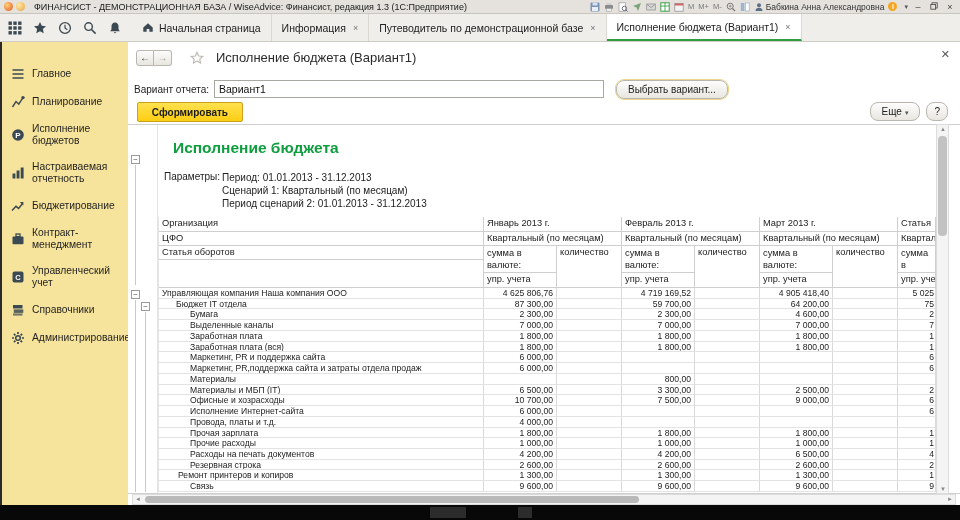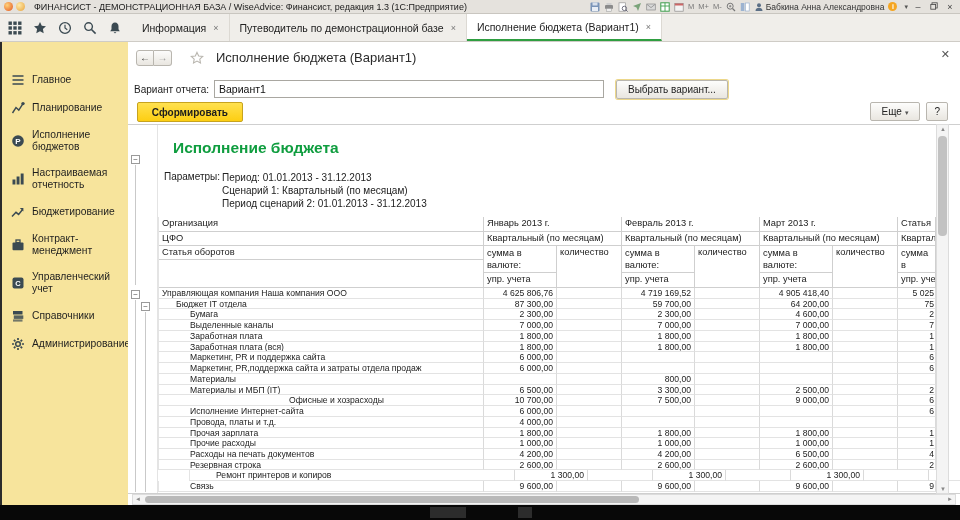--- a/index.html
+++ b/index.html
@@ -29,21 +29,21 @@
   .appicons svg { width:14px; height:14px; display:block; }
   .tabs { display:flex; align-items:stretch; }
   .tab { display:flex; align-items:center; gap:5px; padding:0 10px; font-size:10.5px; color:#222;
          border-right:1px solid #dcd9d3; position:relative; white-space:nowrap; }
   .tab.active { background:#fff; border-bottom:2px solid #2f9e41; }
   .tab .tclose { color:#777; font-size:9px; margin-left:2px; }
   .tab svg { width:12px; height:12px; }
 
   
   .main { display:flex; height:463px; }
-  .sidebar { width:128px; background:#f7e49c; padding-top:24px; flex:none; border-left:2px solid #2b2b2b; }
+  .sidebar { width:128px; background:#f7e49c; padding-top:18px; flex:none; border-left:2px solid #2b2b2b; }
   .sb-item { display:flex; align-items:center; gap:7px; padding:7px 4px 7px 9px; font-size:10.3px; color:#1f1f1f; line-height:12px; }
   .sb-item .sico { width:14px; height:14px; flex:none; }
   .sb-item svg { width:14px; height:14px; display:block; }
 
   .content { width:832px; background:#fff; position:relative; }
 
   
   .nav-btns { position:absolute; left:8px; top:8px; display:flex; }
   .nav-btn { width:18px; height:16px; background:linear-gradient(#fcfcfb,#e9e6e0); border:1px solid #b9b6af;
              font-size:10px; color:#333; text-align:center; line-height:14px; }
@@ -51,21 +51,21 @@
   .nav-btn.fwd  { border-radius:0 3px 3px 0; border-left:none; color:#999; }
   .fav-star { position:absolute; left:62px; top:9px; width:14px; height:14px; color:#b9b6af; }
   .form-title { position:absolute; left:88px; top:8px; font-size:13px; color:#2b2b2b; }
   .form-close { position:absolute; right:10px; top:6px; font-size:11px; color:#555; }
 
   
   .variant-row { position:absolute; left:6px; top:36px; height:22px; display:flex; align-items:center; }
   .variant-label { font-size:10px; color:#222; margin-right:5px; }
   .variant-input { width:390px; height:18px; border:1px solid #a9a7a1; background:#fff; font-size:10.5px;
                    font-family:"Liberation Sans",sans-serif; padding:0 4px; color:#111; }
-  .btn { background:linear-gradient(#fdfdfc,#e9e6e0); border:1px solid #b9b6af; border-radius:2px;
+  .btn { background:linear-gradient(#fdfdfc,#e9e6e0); border:1px solid #b9b6af; border-radius:8px;
          font-size:10px; color:#222; padding:2px 11px; height:19px; white-space:nowrap;
          font-family:"Liberation Sans",sans-serif; }
   .btn.hl { box-shadow:0 0 0 1px #ecd78a; }
   .variant-row .btn { margin-left:12px; }
 
   
   .form-toolbar { position:absolute; left:6px; top:60px; display:flex; gap:12px; align-items:center;flex-direction:column; }
   .btn-generate { background:linear-gradient(#ffe14f,#fdce12); border:1px solid #c7a31e; font-weight:bold;
                   color:#1c1c1c; border-radius:2px; font-size:10px; padding:2px 14px; height:20px; }
   .toolbar-right { position:absolute; right:12px; top:60px; display:flex; gap:6px; }
@@ -251,20 +251,26 @@
       </span>
     <span class="aico">
         <svg viewBox="0 0 14 14">
           <path d="M7 1.6c-2.2 0-3.5 1.7-3.5 3.9v2.8L2.2 10.3h9.6L10.5 8.3V5.5c0-2.2-1.3-3.9-3.5-3.9z" fill="#3b4a52"></path>
           <path d="M5.7 11.3a1.4 1.4 0 002.6 0z" fill="#3b4a52"></path>
         </svg>
       </span>
   </div>
   <div class="tabs" id="tabs">
       <div class="tab">
+        <span><svg viewBox="0 0 14 14">
+            <path d="M1.5 7.5L7 2.5l5.5 5v5H8.6V9.2H5.4v3.3H1.5z" fill="#3b4a52"></path>
+          </svg></span>
+        <span>Начальная страница</span>
+      </div>
+      <div class="tab">
         <span>Информация</span>
         <span class="tclose">×</span>
       </div>
       <div class="tab">
         <span>Путеводитель по демонстрационной базе</span>
         <span class="tclose">×</span>
       </div>
       <div class="tab active">
         <span>Исполнение бюджета (Вариант1)</span>
         <span class="tclose">×</span>
@@ -560,21 +566,21 @@
               <div class="dcell dlabel num" style="padding-left: 31px;">Материалы и МБП (IT)</div>
               <div class="dcell dnum num">6 500,00</div>
               <div class="dcell dqty"></div>
               <div class="dcell dnum num">3 300,00</div>
               <div class="dcell dqty"></div>
               <div class="dcell dnum num">2 500,00</div>
               <div class="dcell dqty"></div>
               <div class="dcell dapr num">2</div>
             </div>
             <div class="drow">
-              <div class="dcell dlabel num" style="padding-left: 31px; text-align: center;">Офисные и  хозрасходы</div>
+              <div class="dcell dlabel num" style="padding-left: 31px;">Офисные и  хозрасходы</div>
               <div class="dcell dnum num">10 700,00</div>
               <div class="dcell dqty"></div>
               <div class="dcell dnum num">7 500,00</div>
               <div class="dcell dqty"></div>
               <div class="dcell dnum num">9 000,00</div>
               <div class="dcell dqty"></div>
               <div class="dcell dapr num">6</div>
             </div>
             <div class="drow">
               <div class="dcell dlabel num" style="padding-left: 31px;">Исполнение Интернет-сайта</div>
@@ -630,21 +636,21 @@
               <div class="dcell dlabel num" style="padding-left: 31px;">Резервная строка</div>
               <div class="dcell dnum num">2 600,00</div>
               <div class="dcell dqty"></div>
               <div class="dcell dnum num">2 600,00</div>
               <div class="dcell dqty"></div>
               <div class="dcell dnum num">2 600,00</div>
               <div class="dcell dqty"></div>
               <div class="dcell dapr num">2</div>
             </div>
             <div class="drow">
-              <div class="dcell dlabel num" style="padding-left: 26px; margin-left: 31px;">Ремонт принтеров и копиров</div>
+              <div class="dcell dlabel num" style="padding-left: 19px;">Ремонт принтеров и копиров</div>
               <div class="dcell dnum num">1 300,00</div>
               <div class="dcell dqty"></div>
               <div class="dcell dnum num">1 300,00</div>
               <div class="dcell dqty"></div>
               <div class="dcell dnum num">1 300,00</div>
               <div class="dcell dqty"></div>
               <div class="dcell dapr num">1</div>
             </div>
             <div class="drow">
               <div class="dcell dlabel num" style="padding-left: 31px;">Связь</div>

